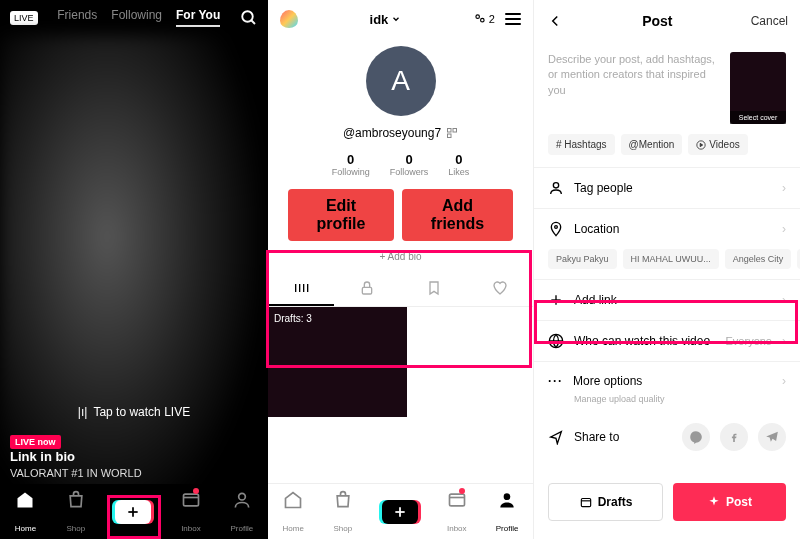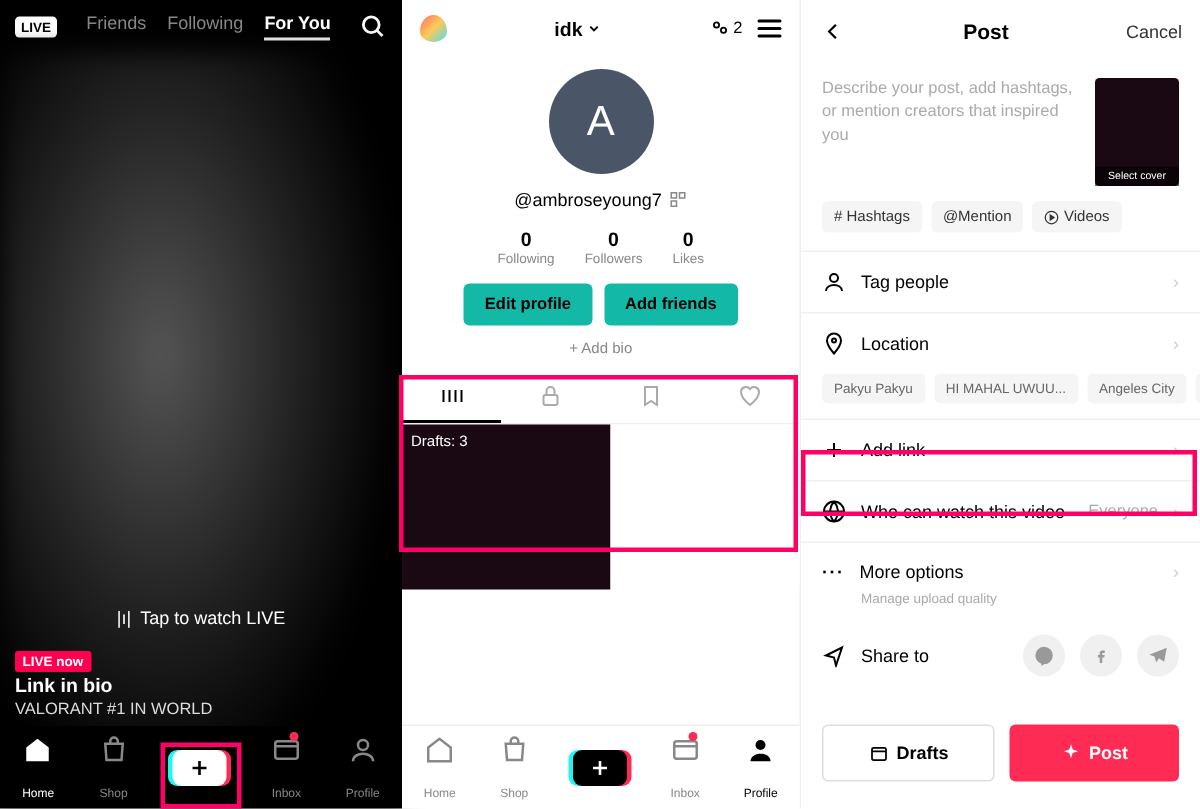--- a/index.html
+++ b/index.html
@@ -4,21 +4,21 @@
 <style>
 *{margin:0;padding:0;box-sizing:border-box;font-family:-apple-system,BlinkMacSystemFont,sans-serif}
 body{width:800px;height:539px;display:flex;background:#fff;overflow:hidden}
 .screen{height:539px;display:flex;flex-direction:column;position:relative}
 .s1{width:268px;background:#000;color:#fff}
 .s2{width:266px;background:#fff;border-right:1px solid #eee}
 .s3{width:266px;background:#fff}
 
 
 .s1-header{display:flex;align-items:center;padding:8px 10px;gap:14px}
-.live-badge{background:#fff;color:#000;font-size:9px;font-weight:700;padding:2px 4px;border-radius:3px}
+.live-badge{background:#fff;color:#000;font-size:9px;font-weight:400;padding:2px 4px;border-radius:3px}
 .s1-tabs{display:flex;gap:14px;font-size:12px;flex:1;justify-content:center}
 .s1-tab{color:#888}
 .s1-tab.active{color:#fff;font-weight:600;border-bottom:2px solid #fff;padding-bottom:3px}
 .search-ic{width:18px;height:18px}
 .s1-video{flex:1;background:radial-gradient(ellipse at 40% 40%,#555 0%,#222 40%,#000 70%);filter:blur(8px);position:relative}
 .s1-overlay{position:absolute;left:0;right:0;bottom:50px;padding:10px}
 .tap-live{text-align:center;font-size:12px;margin-bottom:12px;display:flex;align-items:center;justify-content:center;gap:6px}
 .live-now{background:#ff0050;color:#fff;font-size:9px;padding:2px 5px;border-radius:2px;display:inline-block;font-weight:600}
 .s1-title{font-size:13px;font-weight:600;margin-top:0}
 .s1-sub{font-size:11px;margin-top:3px;color:#ddd}
@@ -48,21 +48,21 @@
 .coins{font-size:11px;display:flex;align-items:center;gap:2px}
 .menu-ic{display:flex;flex-direction:column;gap:3px}
 .menu-ic span{width:16px;height:2px;background:#000;border-radius:1px}
 .avatar{width:70px;height:70px;border-radius:50%;background:#4a5568;display:flex;align-items:center;justify-content:center;color:#fff;font-size:28px;margin:8px auto 10px}
 .username{text-align:center;font-size:12px;font-weight:400;display:flex;align-items:center;justify-content:center;gap:5px}
 .stats{display:flex;justify-content:center;gap:20px;margin:12px 0}
 .stat{text-align:center}
 .stat-n{font-size:13px;font-weight:700}
 .stat-l{font-size:9px;color:#888}
 .profile-btns{display:flex;justify-content:center;gap:8px;padding:0 20px}
-.pbtn{background:#14b8a6;border:none;padding:8px 14px;border-radius:4px;font-size:11px;font-weight:600}
+.pbtn{background:#ef4444;border:none;padding:8px 14px;border-radius:4px;font-size:16px;font-weight:600}
 .add-bio{text-align:center;font-size:10px;color:#888;margin:10px 16px}
 .prof-tabs{display:flex;border-bottom:1px solid #eee}
 .prof-tab{flex:1;padding:8px;display:flex;justify-content:center;color:#888}
 .prof-tab.active{color:#000;border-bottom:2px solid #000}
 .drafts-row{display:flex;height:110px}
 .draft-item{flex:1;background:#1a0812;position:relative;color:#fff;font-size:10px}
 .draft-item:first-child{padding:6px}
 .draft-item.light{background:#2a1020}
 .draft-item.empty{background:#fff}
 .play-count{position:absolute;bottom:5px;left:5px;font-size:9px;display:flex;align-items:center;gap:3px}

